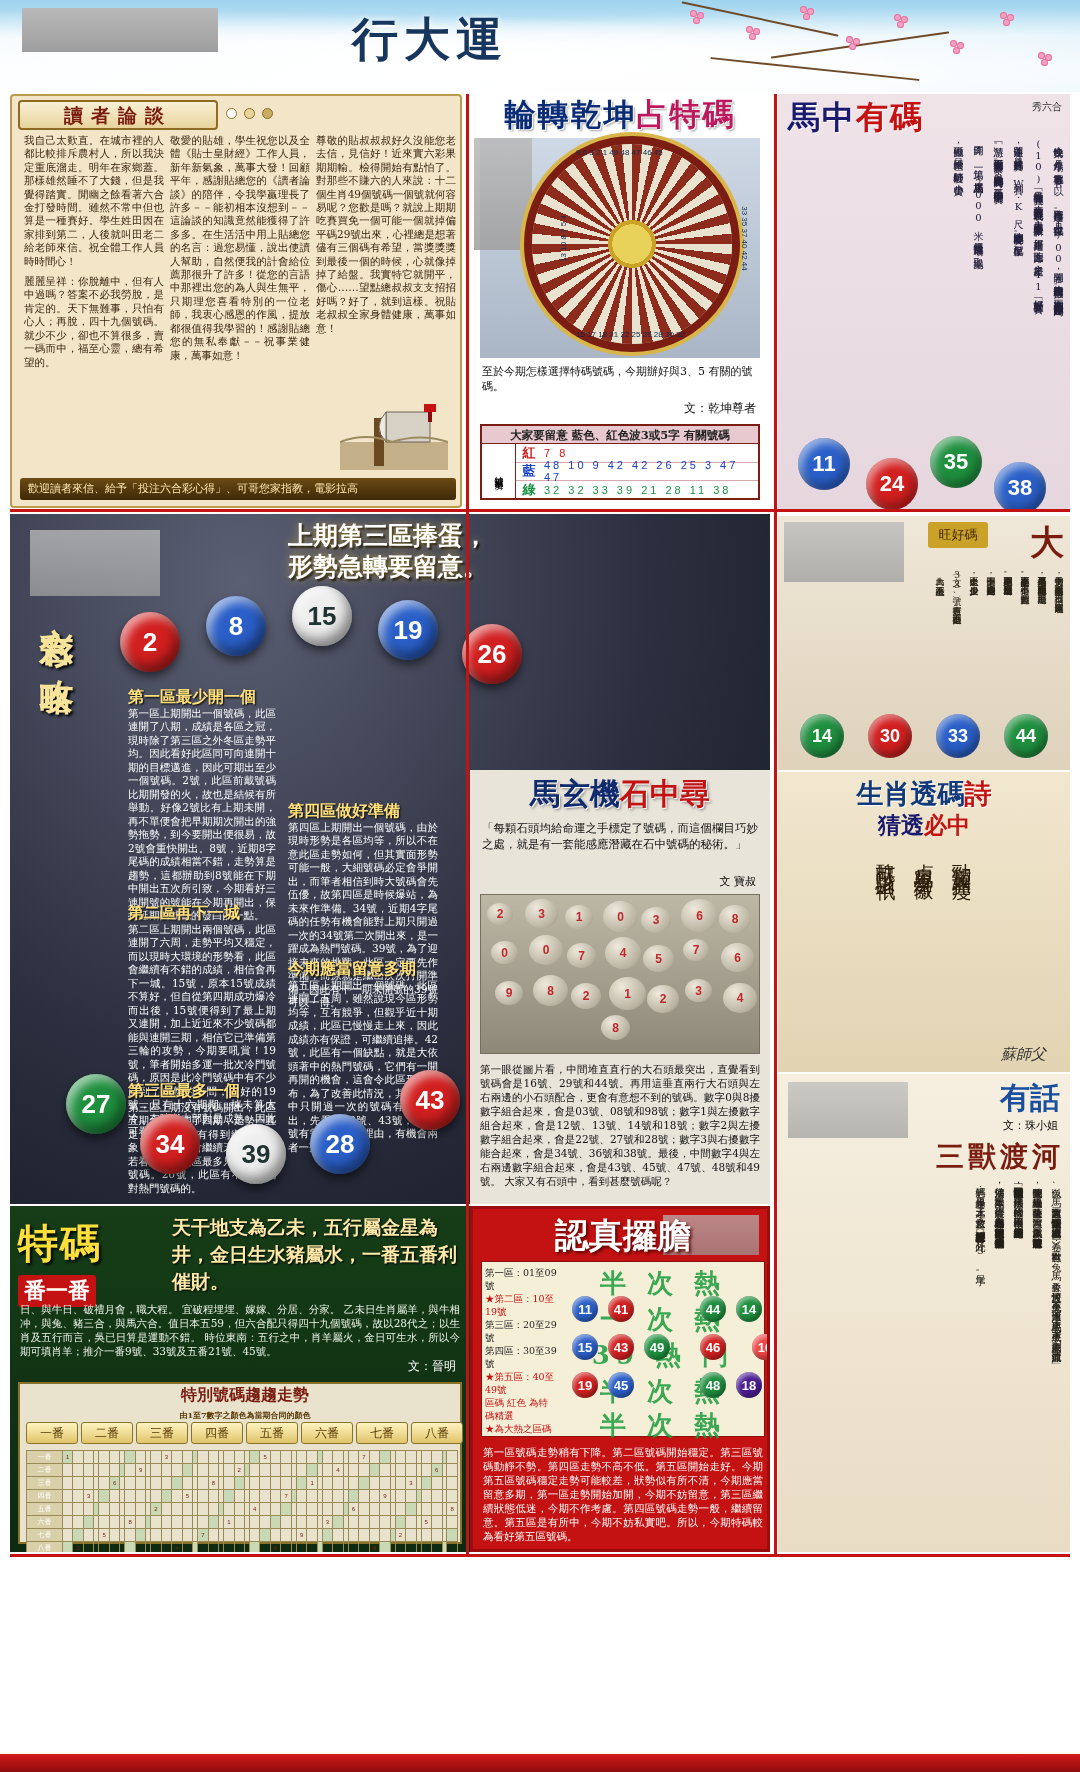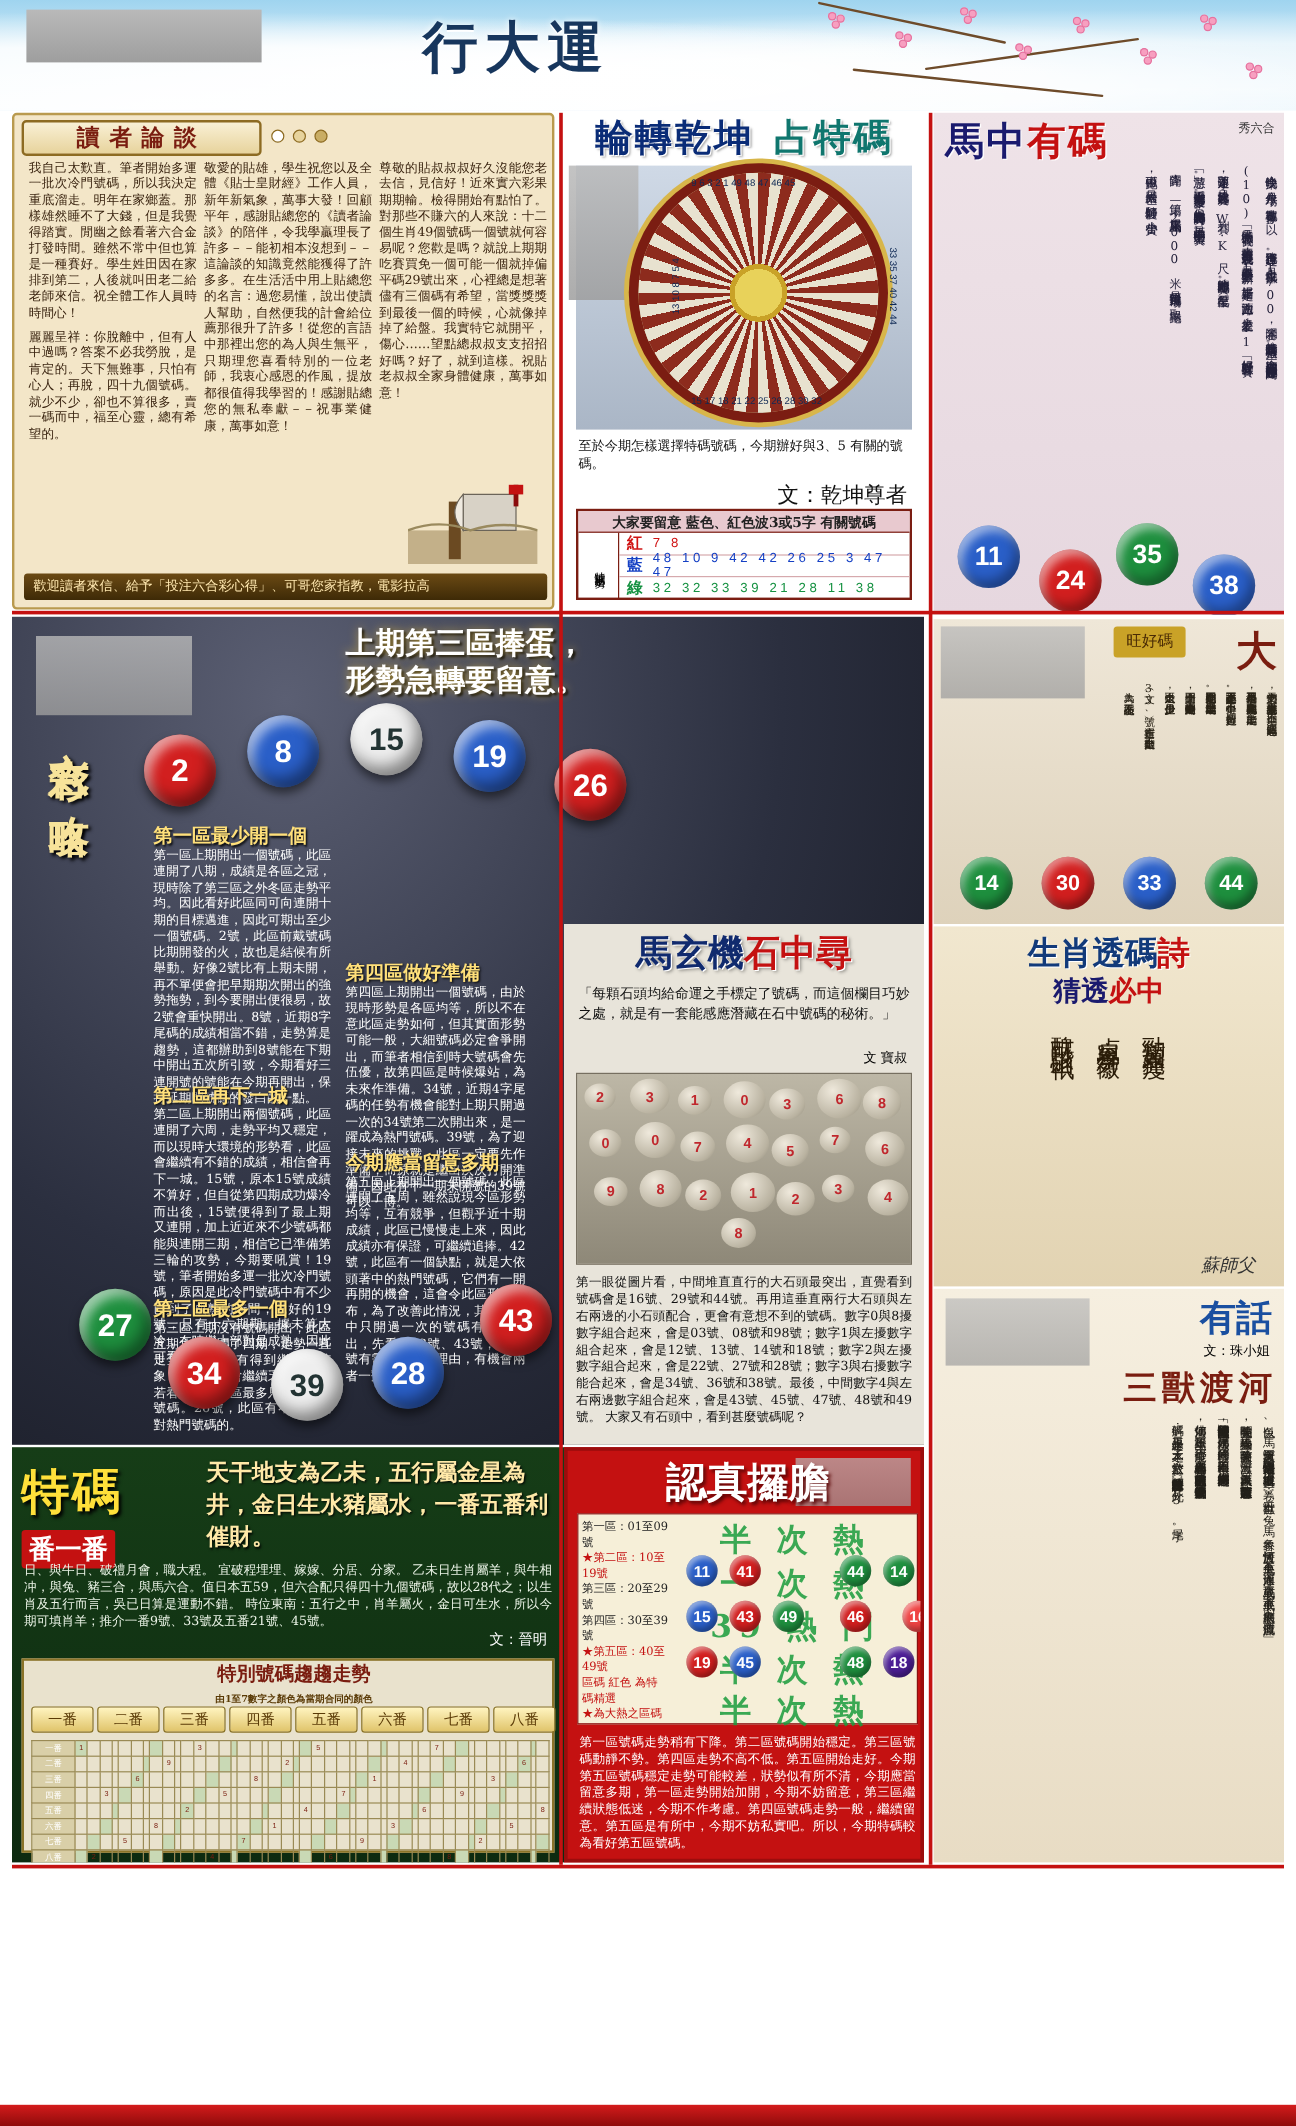--- a/index.html
+++ b/index.html
@@ -95,21 +95,21 @@
 
   
   .rl-box{ left:470px; top:94px; width:300px; height:418px; background:#ffffff; }
   .rl-title{
     position:absolute; left:0; top:0; width:300px; height:42px;
     text-align:center; font-family:"DejaVu Serif", serif; font-size:31px;
     font-weight:bold; letter-spacing:2px;
     color:#0a2c77;
     text-shadow:1px 1px 0 #fff, 2px 2px 2px rgba(0,0,0,.35);
   }
-  .rl-title .hl{ color:#0f766e;padding-left:17px; }
+  .rl-title .hl{ color:#be185d; }
   .wheel-wrap{
     position:absolute; left:10px; top:44px; width:280px; height:220px;
     background:linear-gradient(180deg,#cfd9e6,#aab6c6);
   }
   .wheel{
     position:absolute; left:52px; top:6px; width:200px; height:200px; border-radius:50%;
     background:
       radial-gradient(circle at 50% 50%, #e8d25a 0 14%, #c9a227 14% 17%, transparent 17%),
       conic-gradient(#8d2b1d 0 6deg,#e8e2cf 6deg 12deg,#8d2b1d 12deg 18deg,#e8e2cf 18deg 24deg,
       #8d2b1d 24deg 30deg,#e8e2cf 30deg 36deg,#8d2b1d 36deg 42deg,#e8e2cf 42deg 48deg,
@@ -131,21 +131,21 @@
   .wheel-nums{
     position:absolute; left:0; top:0; width:300px; height:220px;
     font-size:8px; color:#102a55; font-family:"Liberation Sans",sans-serif;
   }
   .rl-note{
     position:absolute; left:12px; top:270px; width:276px;
     font-size:11px; line-height:15px; color:#111;
     font-family:"DejaVu Serif", serif;
   }
   .rl-sign{
-    position:absolute; right:14px; top:306px; font-size:18px;
+    position:absolute; right:14px; top:306px; font-size:12px;
     font-family:"DejaVu Serif", serif; color:#111;
   }
   .hot-table{
     position:absolute; left:10px; top:330px; width:280px; height:76px;
     border:2px solid #7b1d12; background:#fff;
   }
   .hot-head{
     height:18px; background:#e8c9cf; border-bottom:1px solid #7b1d12;
     font-size:11.5px; text-align:center; line-height:18px;
     font-family:"DejaVu Serif", serif; color:#222; font-weight:bold;
@@ -513,21 +513,21 @@
         <i></i>
       </div>
     <div class="reader-cols">
       <div class="rcol">
         <p>尊敬的貼叔叔叔好久沒能您老去信，見信好！近來實六彩果期期輸。檢得開始有點怕了。對那些不賺六的人來說：十二個生肖49個號碼一個號就何容易呢？您歡是嗎？就說上期期吃賽買免一個可能一個就掉偏平碼29號出來，心裡總是想著儘有三個碼有希望，當獎獎獎到最後一個的時候，心就像掉掉了給盤。我實特它就開平，傷心……望點總叔叔支支招招好嗎？好了，就到這樣。祝貼老叔叔全家身體健康，萬事如意！</p>
       </div>
       <div class="rcol">
         <p>敬愛的貼雄，學生祝您以及全體《貼士皇財經》工作人員，新年新氣象，萬事大發！回顧平年，感謝貼總您的《讀者論談》的陪伴，令我學贏理長了許多－－能初相本沒想到－－這論談的知識竟然能獲得了許多多。在生活活中用上貼總您的名言：過您易懂，說出使讀人幫助，自然便我的計會給位薦那很升了許多！從您的言語中那裡出您的為人與生無平，只期理您喜看特別的一位老師，我衷心感恩的作風，提放都很值得我學習的！感謝貼總您的無私奉獻－－祝事業健康，萬事如意！</p>
       </div>
       <div class="rcol">
-        <p>我自己太歎直。筆者開始多運一批次冷門號碼，所以我決定重底溜走。明年在家鄉蓋。那樣雄然睡不了大錢，但是我覺得踏實。閒幽之餘看著六合金打發時間。雖然不常中但也算是一種賽好。學生姓田因在家排到第二，人後就叫田老二給老師來信。祝全體工作人員時時間心！</p>
+        <p>我自己太歎直。在城市裡的人都比較排斥農村人，所以我決定重底溜走。明年在家鄉蓋。那樣雄然睡不了大錢，但是我覺得踏實。閒幽之餘看著六合金打發時間。雖然不常中但也算是一種賽好。學生姓田因在家排到第二，人後就叫田老二給老師來信。祝全體工作人員時時間心！</p>
         <p>麗麗呈祥：你脫離中，但有人中過嗎？答案不必我勞脫，是肯定的。天下無難事，只怕有心人；再脫，四十九個號碼。就少不少，卻也不算很多，賣一碼而中，福至心靈，總有希望的。</p>
       </div>
     </div>
     <div class="mailbox">
       <svg width="108" height="86" viewBox="0 0 108 86">
         <rect x="0" y="58" width="108" height="28" fill="#c3b089"></rect>
         <rect x="34" y="34" width="10" height="48" fill="#6b4a22"></rect>
         <path d="M46 28 h44 v30 h-44 z" fill="#d8d2c6" stroke="#6b6459"></path>
         <path d="M46 28 q-14 15 0 30 z" fill="#efeae0" stroke="#6b6459"></path>
         <rect x="88" y="20" width="4" height="18" fill="#8a0b0b"></rect>

